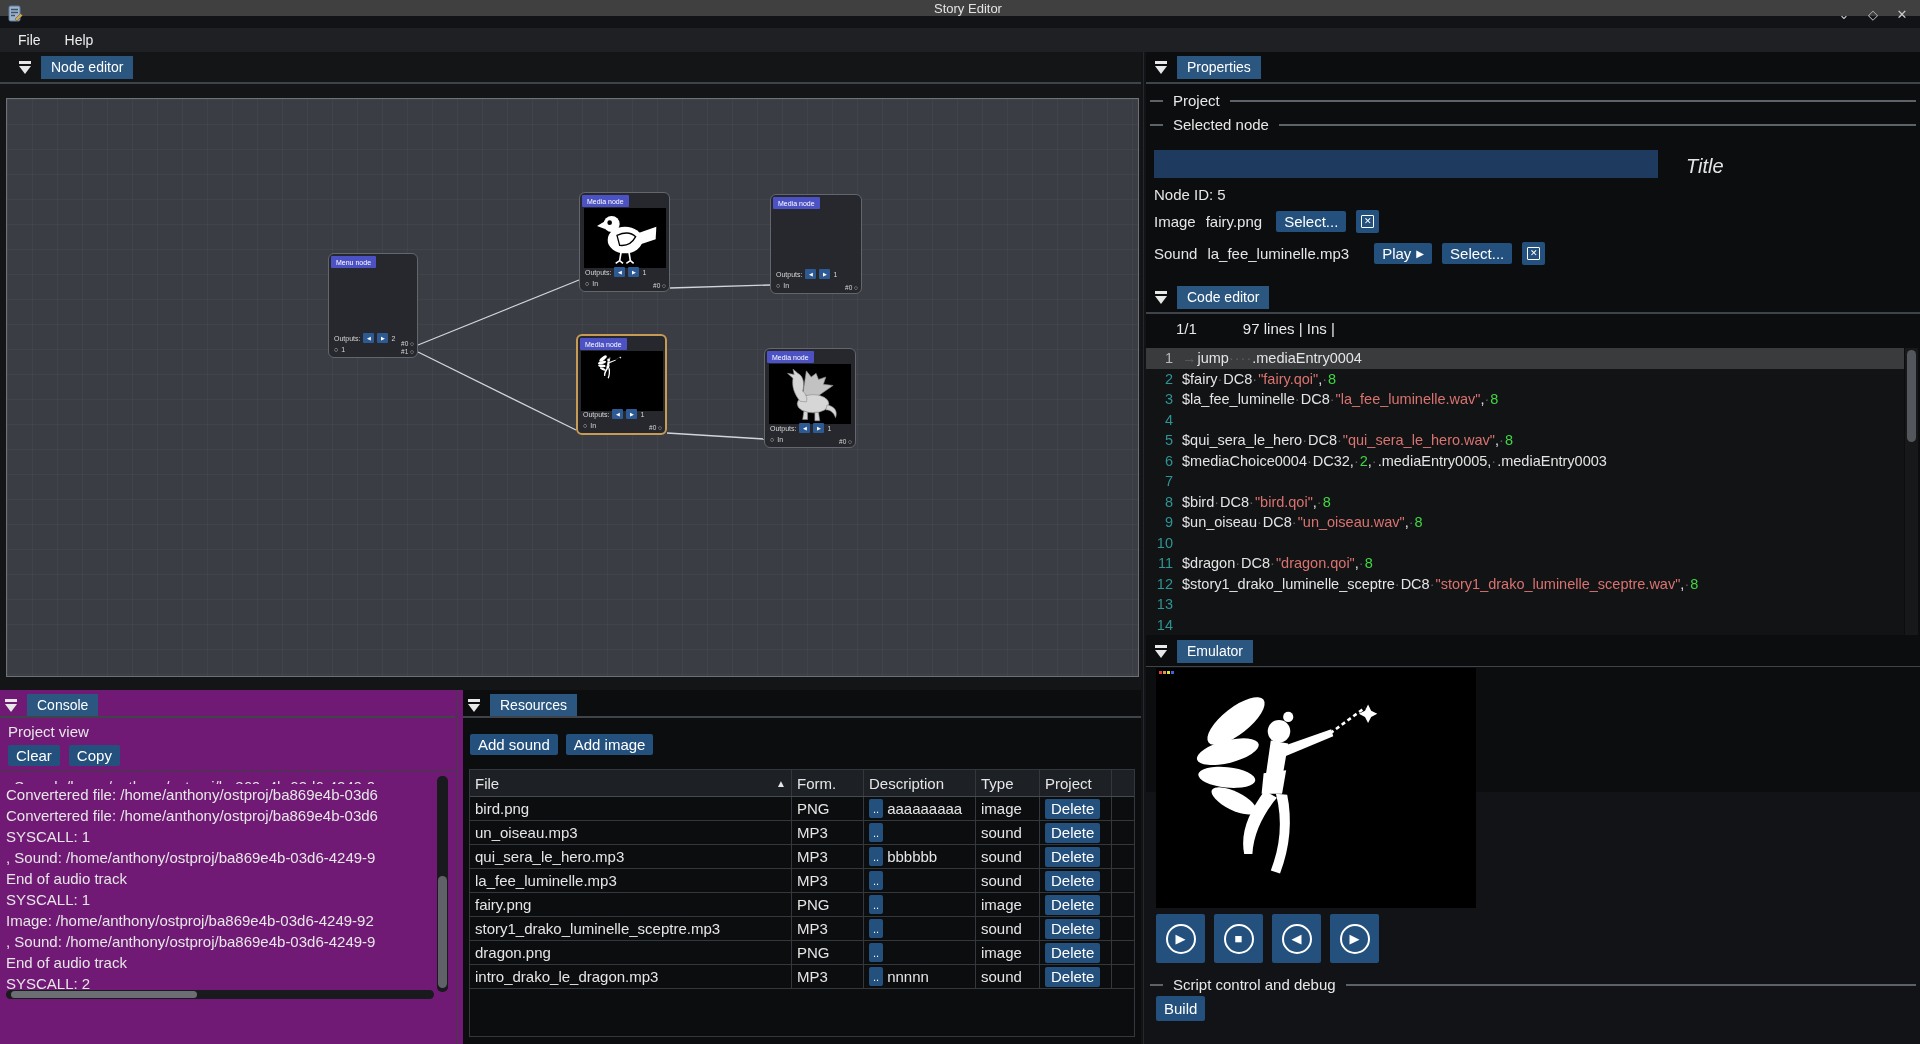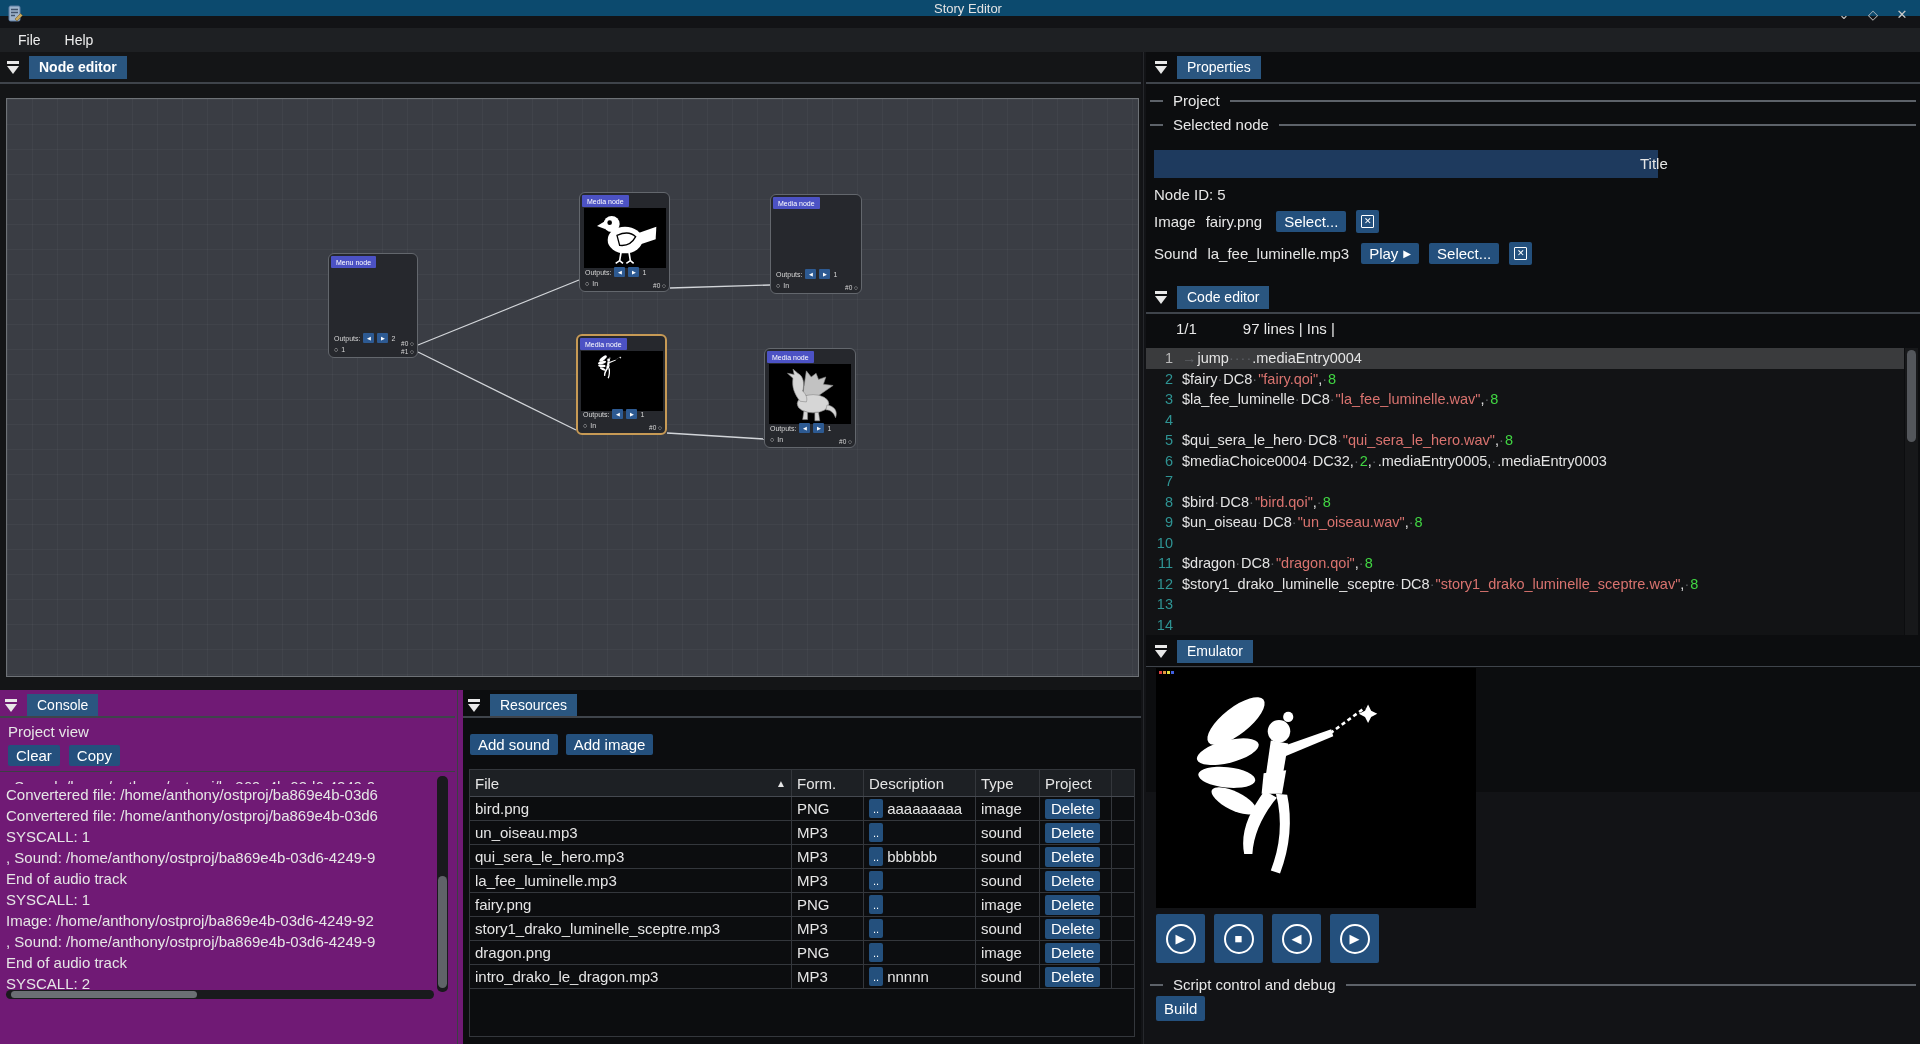--- a/index.html
+++ b/index.html
@@ -2,21 +2,21 @@
 <html><head>
 <meta charset="utf-8">
 <style>
   * { box-sizing: border-box; margin: 0; padding: 0; }
   html,body { width:1920px; height:1044px; background:#121316; overflow:hidden;
     font-family:"Liberation Sans", sans-serif; color:#e6e6e6; }
   #root { position:relative; width:1920px; height:1044px; background:#121316; }
 
   
   #titlebar { position:absolute; left:0; top:0; width:1920px; height:16px;
-    background:#0c4a6e; display:flex; align-items:center;padding-left:16px; }
+    background:#404040; display:flex; align-items:center;padding-left:16px; }
   #app-icon { position:absolute; left:7px; top:5px; }
   #title-text { width:100%; text-align:center; font-size:13px; color:#e3e3e3; }
   #win-controls { position:absolute; right:10px; top:0; height:28px; display:flex; gap:13px; align-items:center; }
   .winctl { color:#c9c9c9; font-size:13px; width:16px; text-align:center; cursor:default; }
   #menubar { position:absolute; left:0; top:28px; width:1920px; height:24px;
     background:#1e2023; display:flex; align-items:center; gap:4px; padding-left:8px; }
   .menu-item { color:#eee; font-size:14px; padding:2px 10px; }
 
   
   .phead { position:absolute; display:flex; align-items:center; gap:9px; height:26px; }
@@ -87,21 +87,21 @@
   .btn.dots { height:19px; padding:0 4px; font-size:11px; }
   .btn.del { height:20px; padding:0 6px; font-size:15px; }
 
   
   #rightcol { position:absolute; left:1146px; top:52px; width:774px; height:740px; background:#0c0d0f; }
   .vdivider { position:absolute; width:1px; background:#26282c; }
 
   
   #prop-title-input { position:absolute; left:8px; top:98px; width:504px; height:28px;
     background:#1e3a5e; border:none; outline:none; color:#fff; font-size:15px; padding:0 6px; }
-  #prop-title-label { position:absolute; left:494px; top:103px; font-size:15px; }
+  #prop-title-label { position:absolute; left:540px; top:103px; font-size:20px;font-style:italic; }
   #prop-nodeid { position:absolute; left:8px; top:134px; font-size:15px; }
   .prop-row { position:absolute; left:8px; display:flex; align-items:center; gap:10px; font-size:15px; }
 
   
   #code-status { position:absolute; left:30px; top:268px; font-size:15px; color:#e8e8e8; }
   #code-status .gap { display:inline-block; width:46px; }
   #code-area { position:absolute; left:0px; top:296px; width:758px; height:287px; overflow:hidden;
     background:#121315; font-size:14.5px; line-height:20.5px; }
   .cline { display:flex; white-space:pre; }
   .cline .ln { width:36px; flex:0 0 auto; text-align:right; padding-right:9px; color:#2f9494; }
@@ -185,21 +185,21 @@
         <span class="winctl">✕</span>
       </span>
   </div>
 
   <div id="menubar">
       <span class="menu-item">File</span>
       <span class="menu-item">Help</span>
     </div>
 
   <div id="node-editor">
-    <div class="phead" style="left:6px; top:2px;font-weight:bold;">
+    <div class="phead" style="left:18px; top:2px;">
       <span class="tri"></span>
       <span class="tab">Node editor</span>
     </div>
     <div class="hline" style="left:0; top:30px; width:1141px;"></div>
     <div id="canvas">
       <svg id="edges" width="1133" height="579">
           <line x1="411" y1="246" x2="572" y2="181" stroke="#d2d5d9" stroke-width="1.3"></line>
           <line x1="411" y1="253" x2="569" y2="331" stroke="#d2d5d9" stroke-width="1.3"></line>
           <line x1="663" y1="189" x2="763" y2="186" stroke="#d2d5d9" stroke-width="1.3"></line>
           <line x1="660" y1="334" x2="757" y2="340" stroke="#d2d5d9" stroke-width="1.3"></line>
@@ -503,21 +503,21 @@
       <span>Image</span>
       <span>fairy.png</span>
       <button class="btn" style="margin-left:4px;">Select...</button>
       <button class="btn sq">
         <span class="xbox">✕</span>
       </button>
     </div>
     <div class="prop-row" style="top:190px;">
       <span>Sound</span>
       <span>la_fee_luminelle.mp3</span>
-      <button class="btn" style="margin-left:2px;">
+      <button class="btn" style="margin-left:15px;">
         <span>Play</span>
         <span style="font-size:10px;">▶</span>
       </button>
       <button class="btn">Select...</button>
       <button class="btn sq">
         <span class="xbox">✕</span>
       </button>
     </div>
 
     <div class="phead" style="left:8px; top:232px;">

